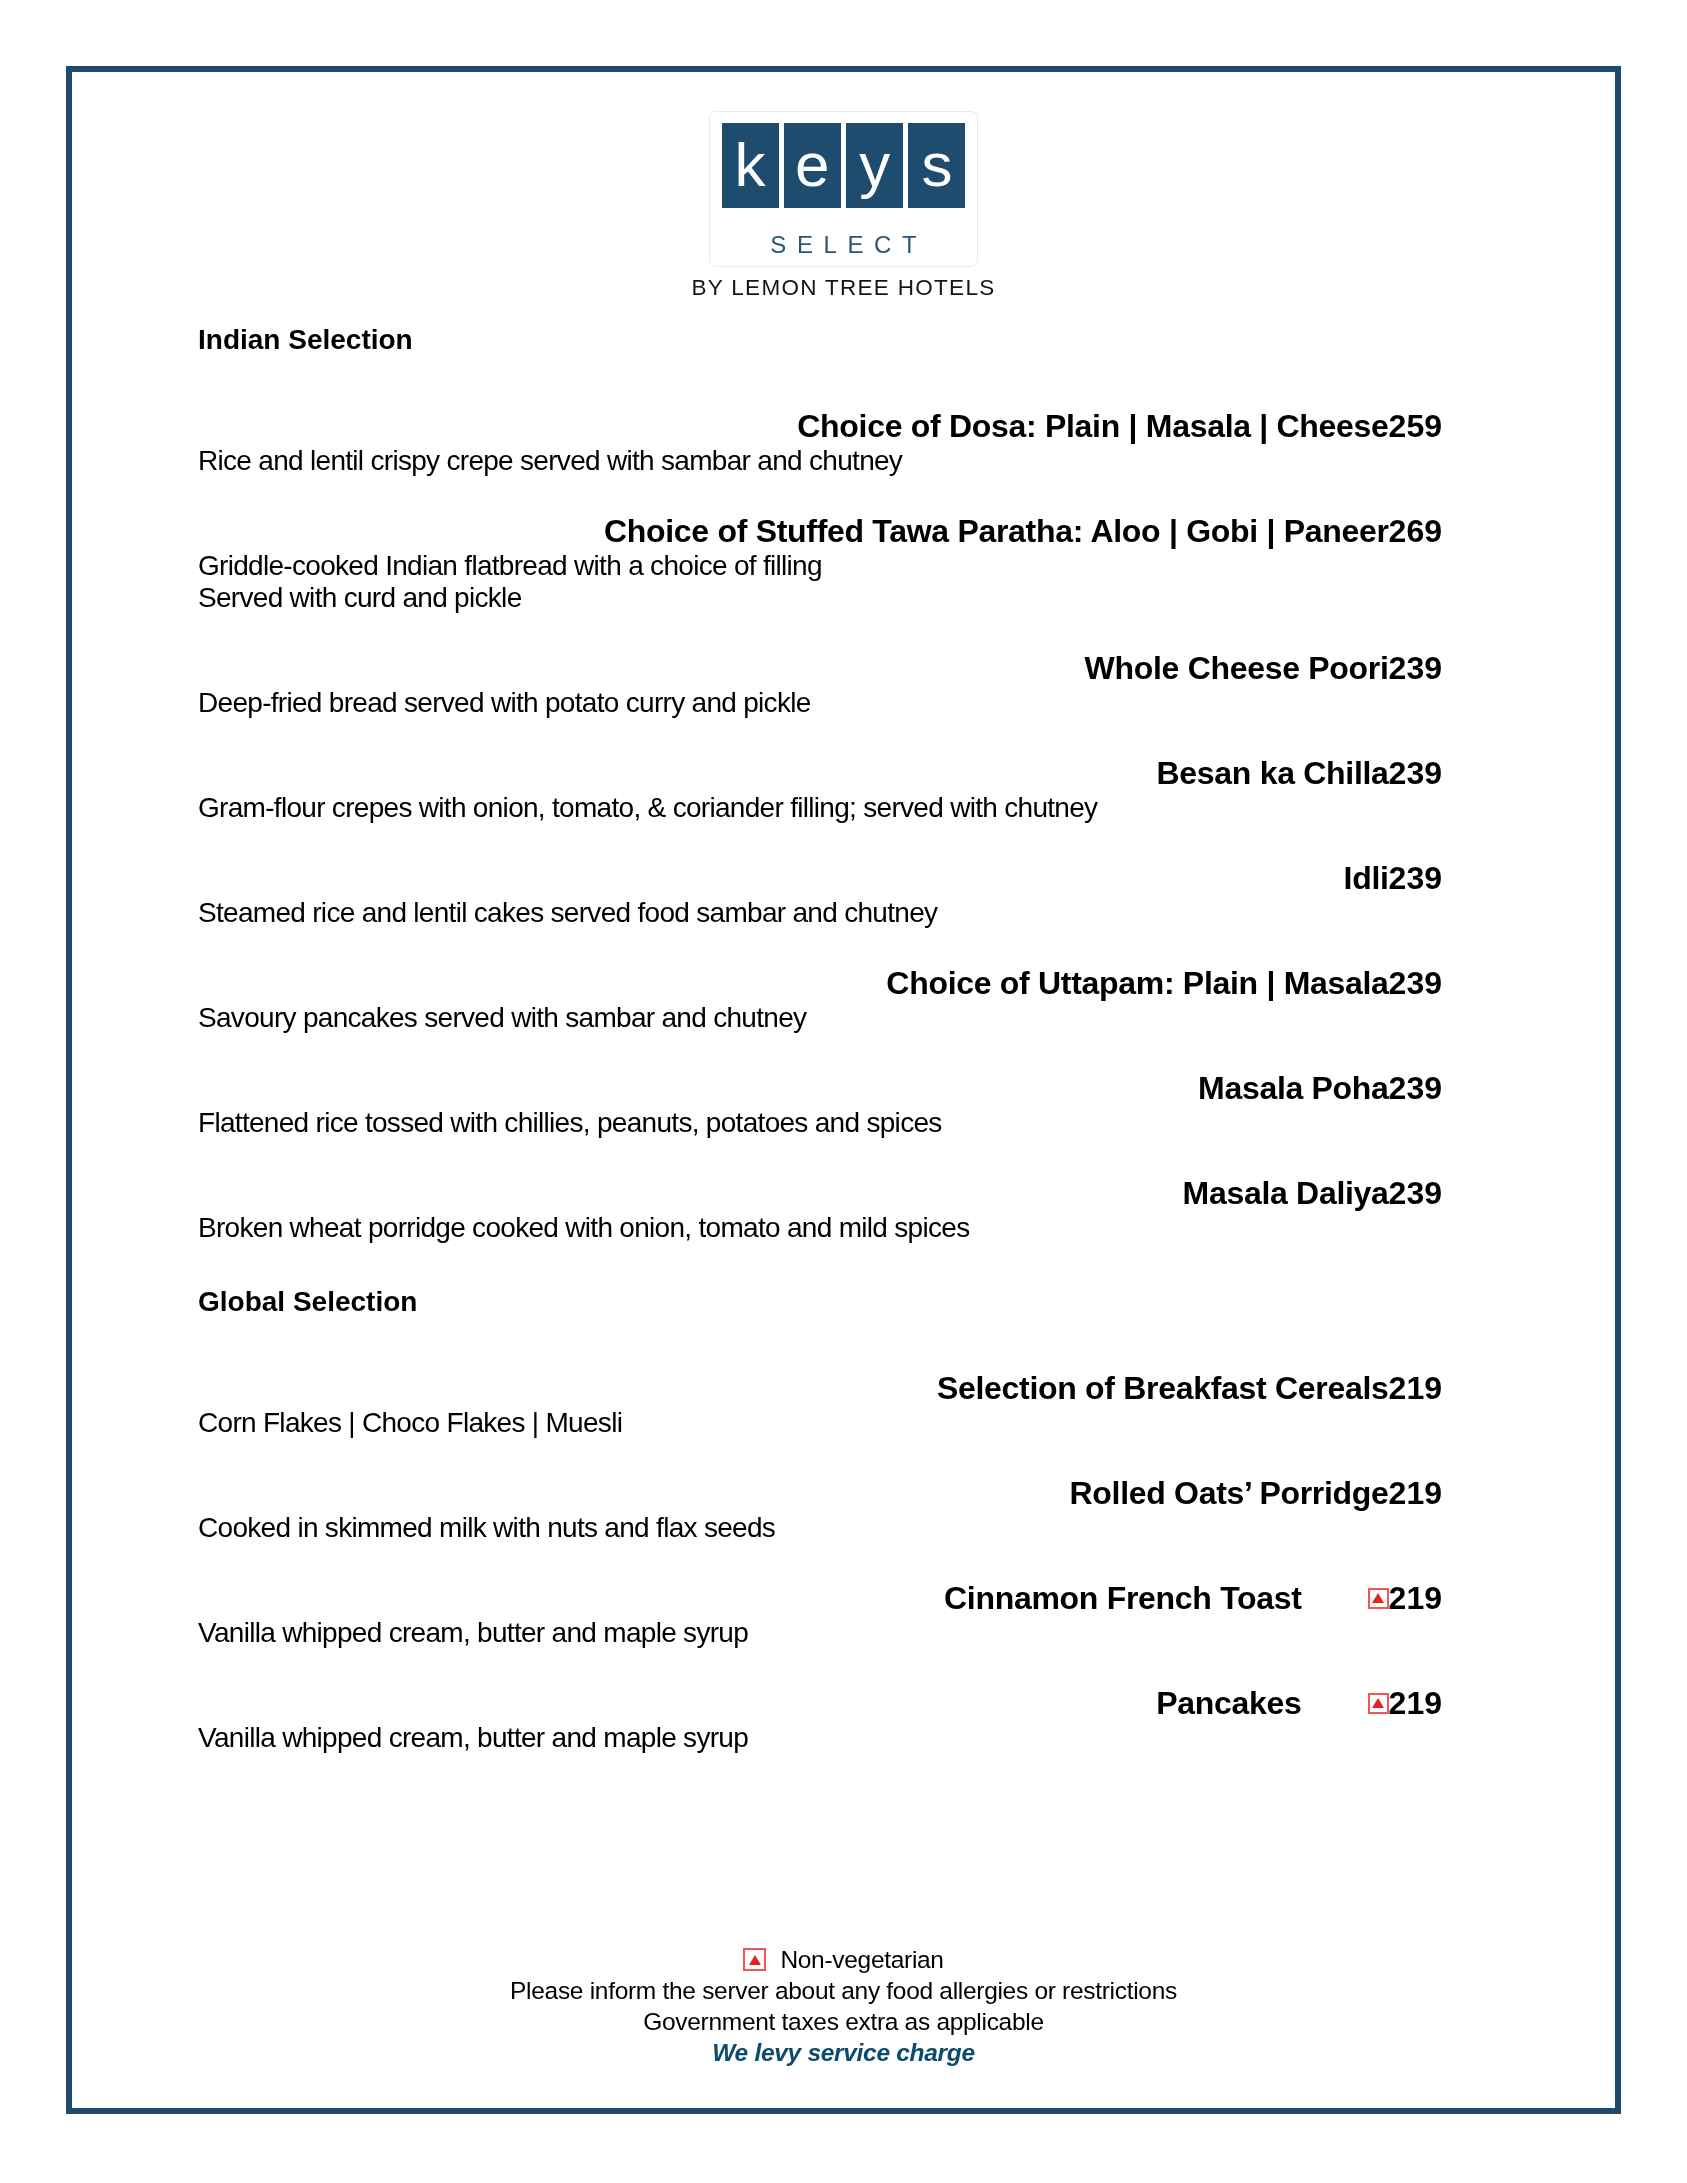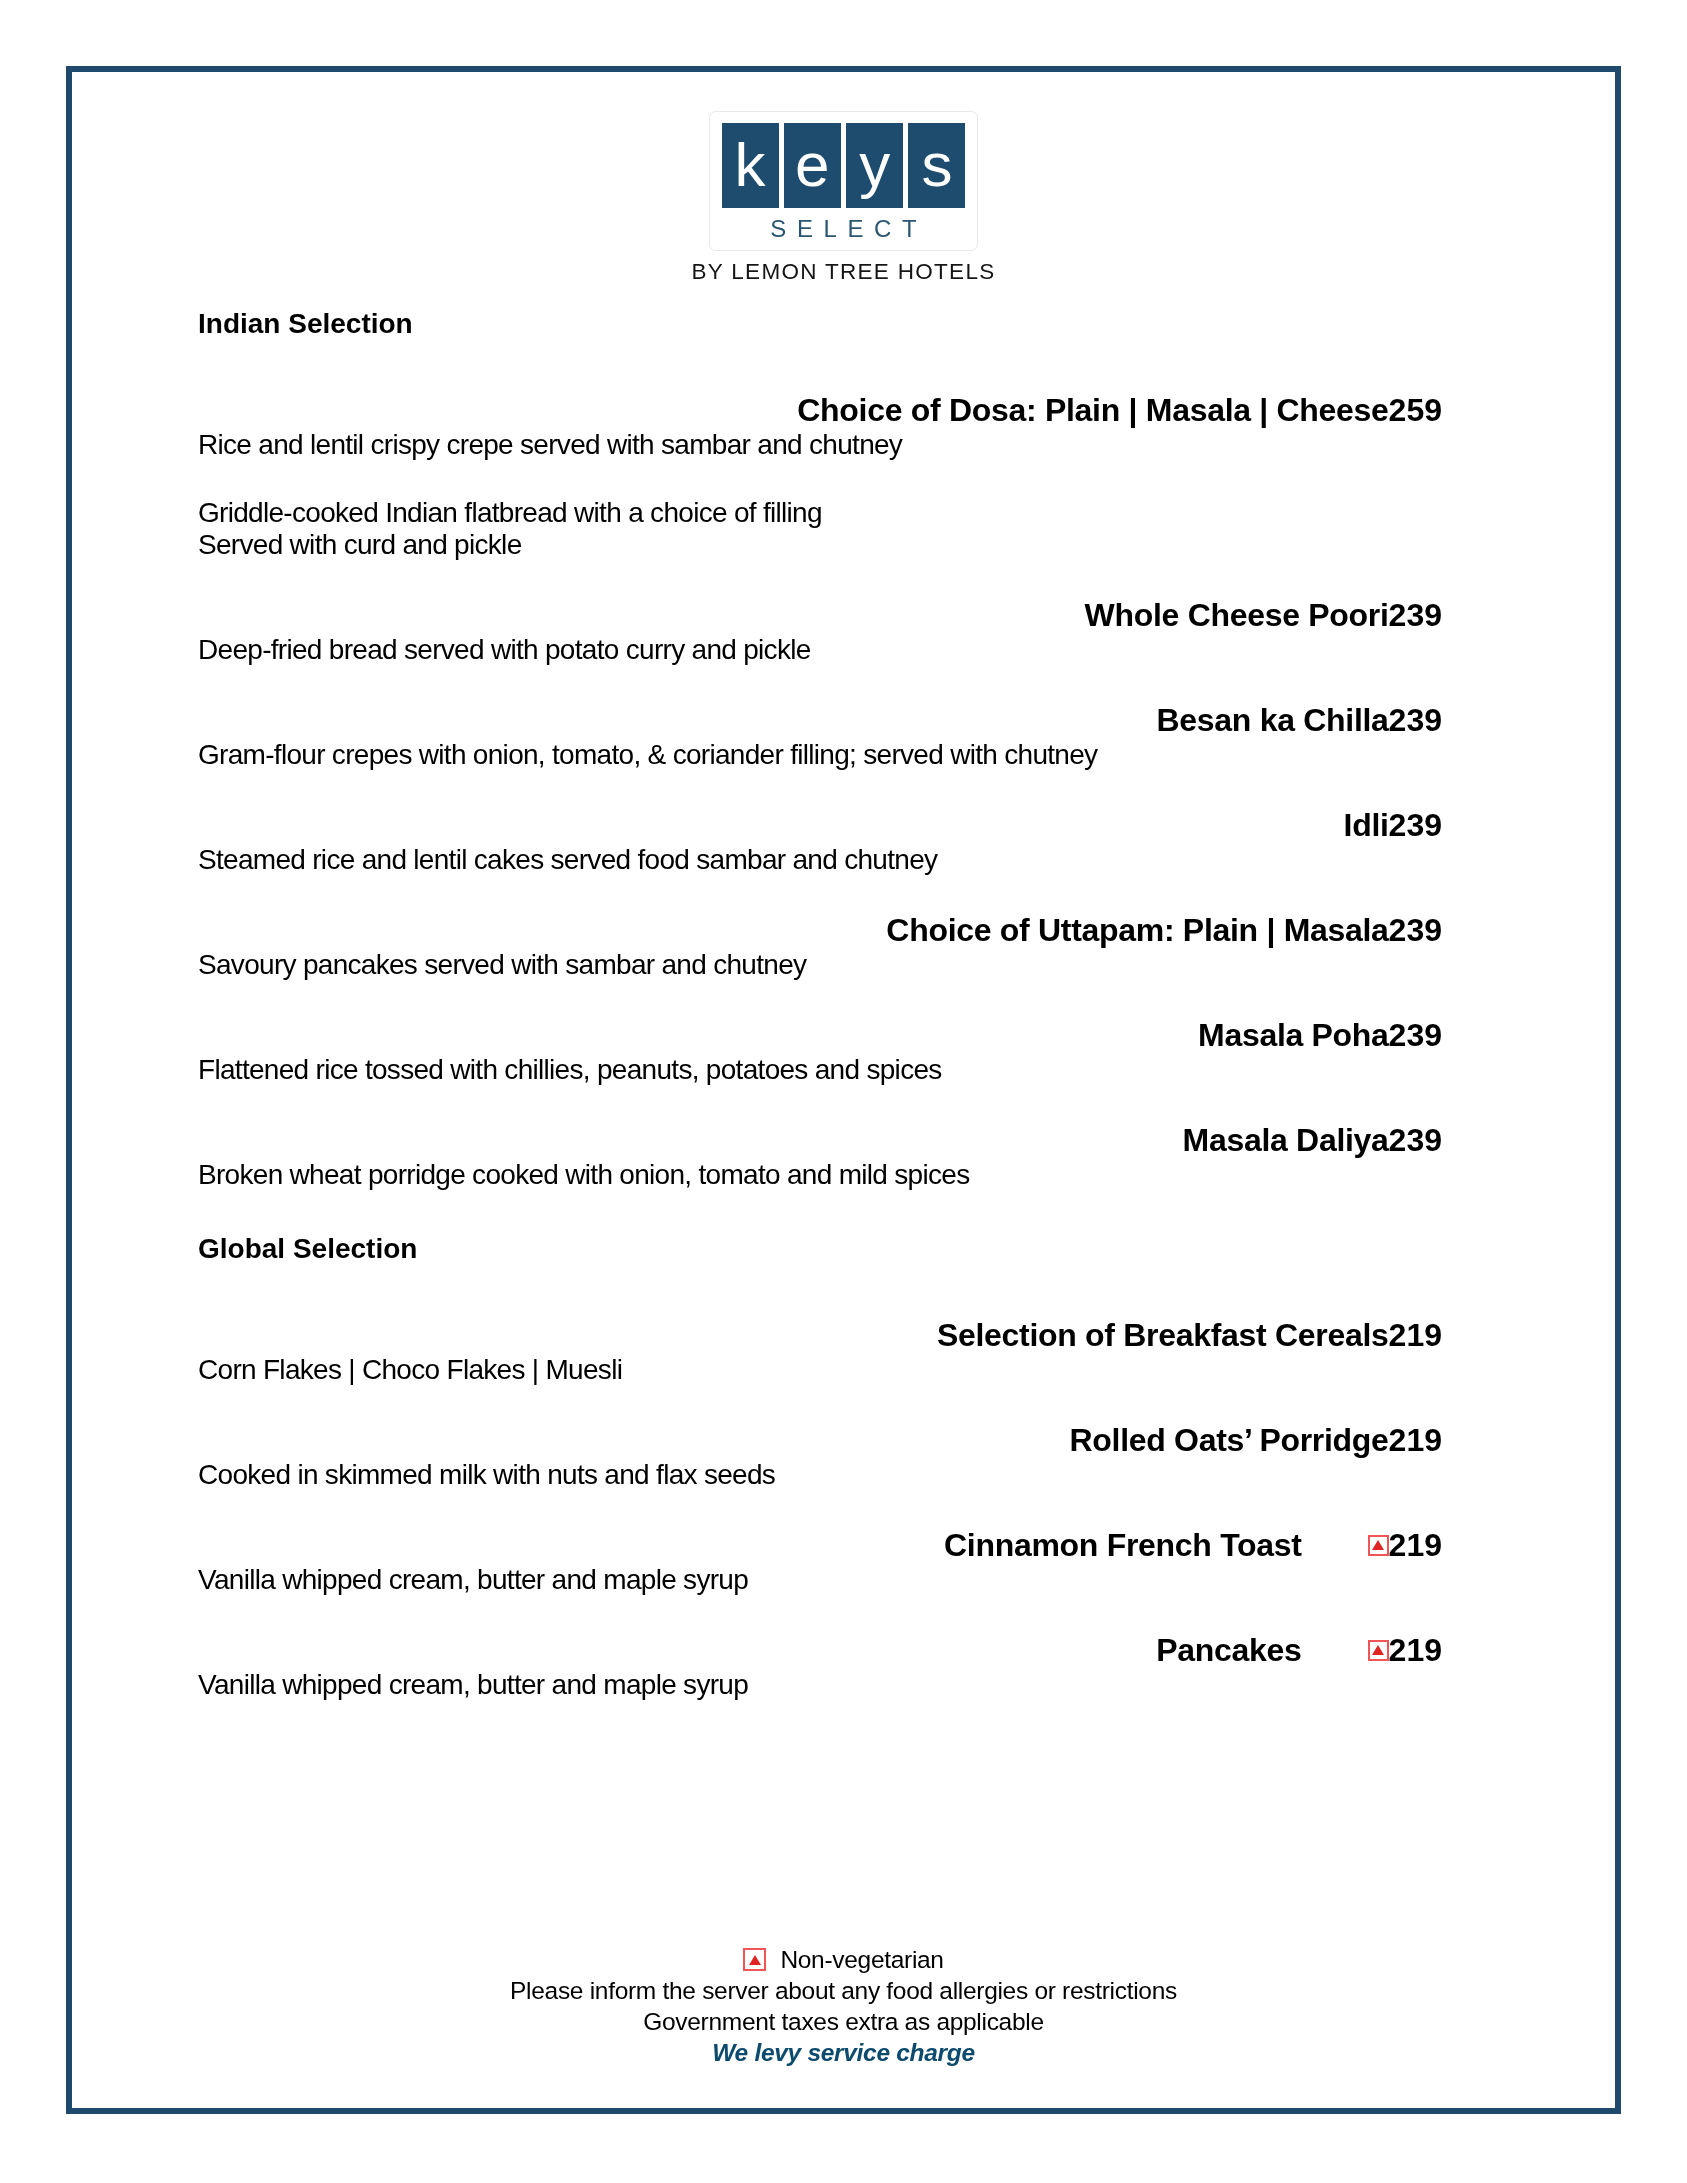--- a/index.html
+++ b/index.html
@@ -49,21 +49,21 @@
     background: #1d4c6e;
     color: #ffffff;
     display: flex;
     align-items: center;
     justify-content: center;
     font-size: 62px;
     font-weight: 300;
     line-height: 1;
   }
   .select-label {
-    margin-top: 8px;
+    margin-top: 24px;
     color: #2a5671;
     font-size: 24px;
     font-weight: 400;
     letter-spacing: 10.6px;
     text-indent: 10.6px;
     line-height: 1.1;
   }
   .brand-byline {
     margin-top: 8px;
     font-size: 22.5px;
@@ -196,20 +196,27 @@
 
       </div>
       <span class="item-price">259</span>
     </div>
     <div class="item-descs">
               <div class="item-desc-line">Rice and lentil crispy crepe served with sambar and chutney</div>
             </div>
   </div>
 
   <div class="item">
+    <div class="item-head">
+      <div class="item-name-wrap">
+        <span class="item-name">Choice of Stuffed Tawa Paratha: Aloo | Gobi | Paneer</span>
+
+      </div>
+      <span class="item-price">269</span>
+    </div>
     <div class="item-descs">
               <div class="item-desc-line">Griddle-cooked Indian flatbread with a choice of filling</div>
               <div class="item-desc-line">Served with curd and pickle</div>
             </div>
   </div>
 
   <div class="item">
     <div class="item-head">
       <div class="item-name-wrap">
         <span class="item-name">Whole Cheese Poori</span>

